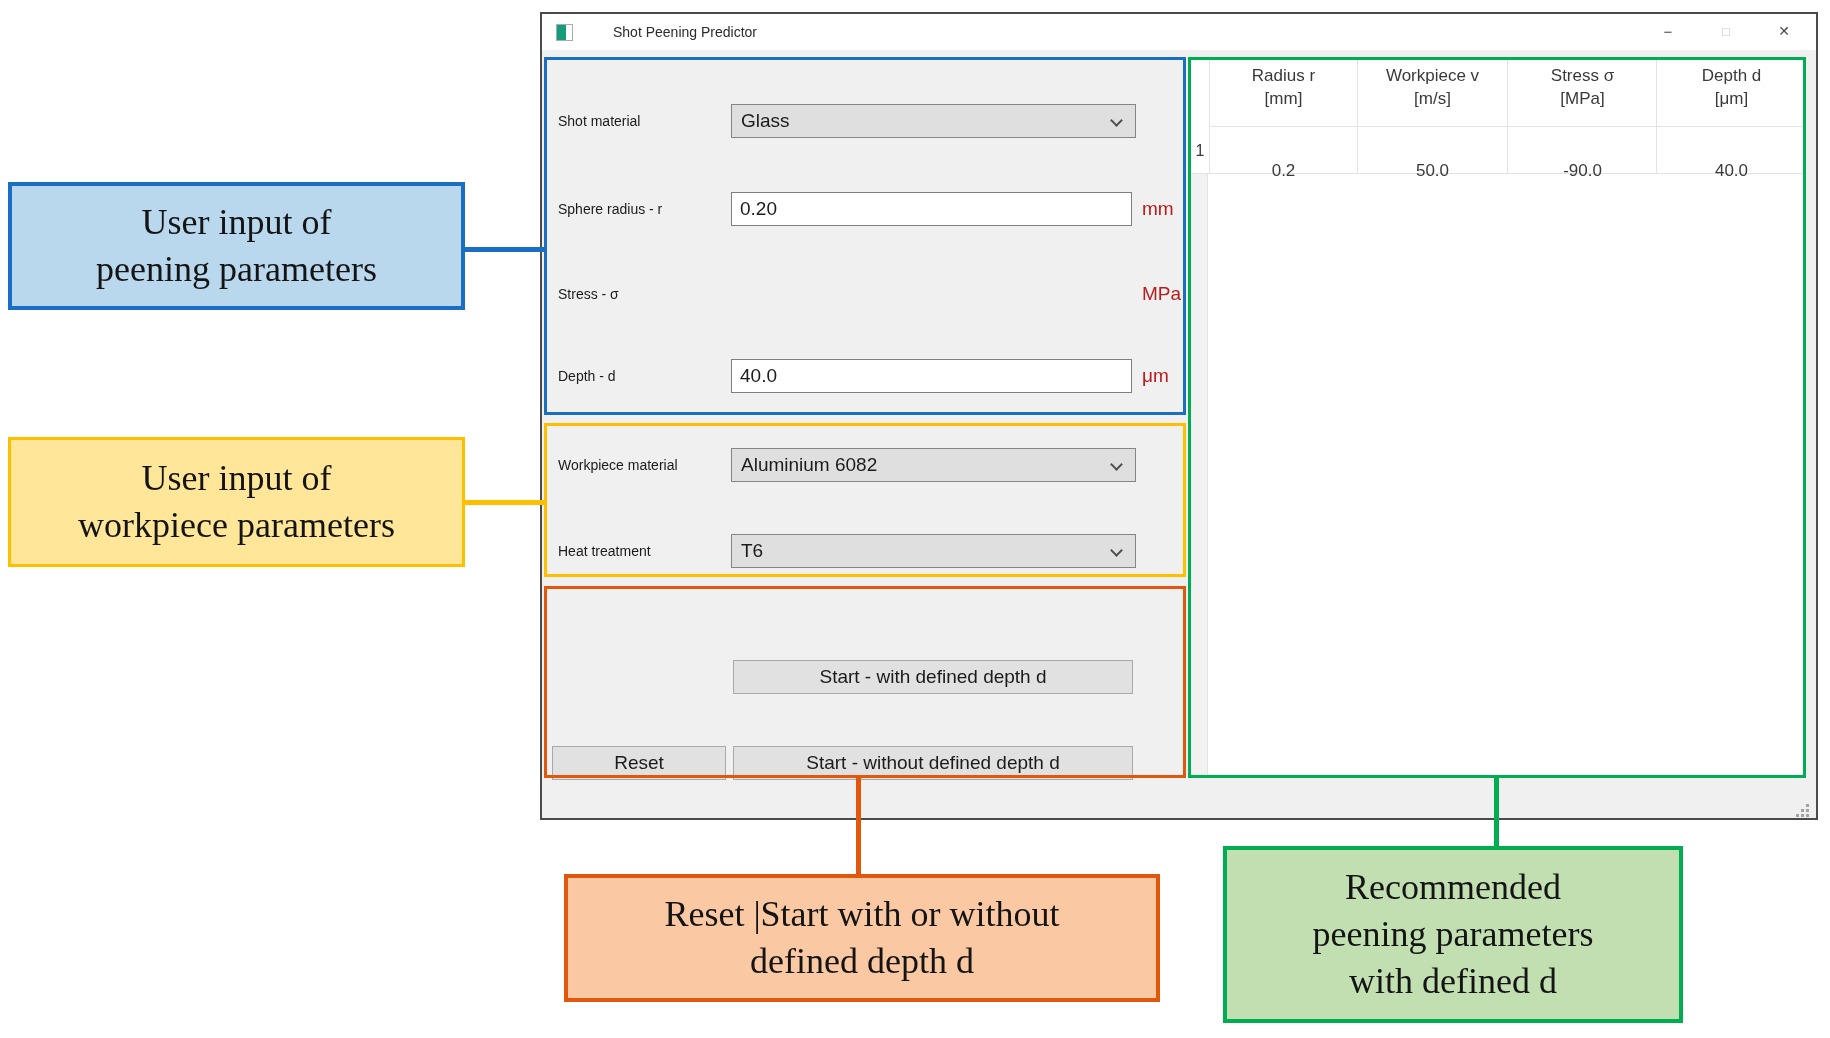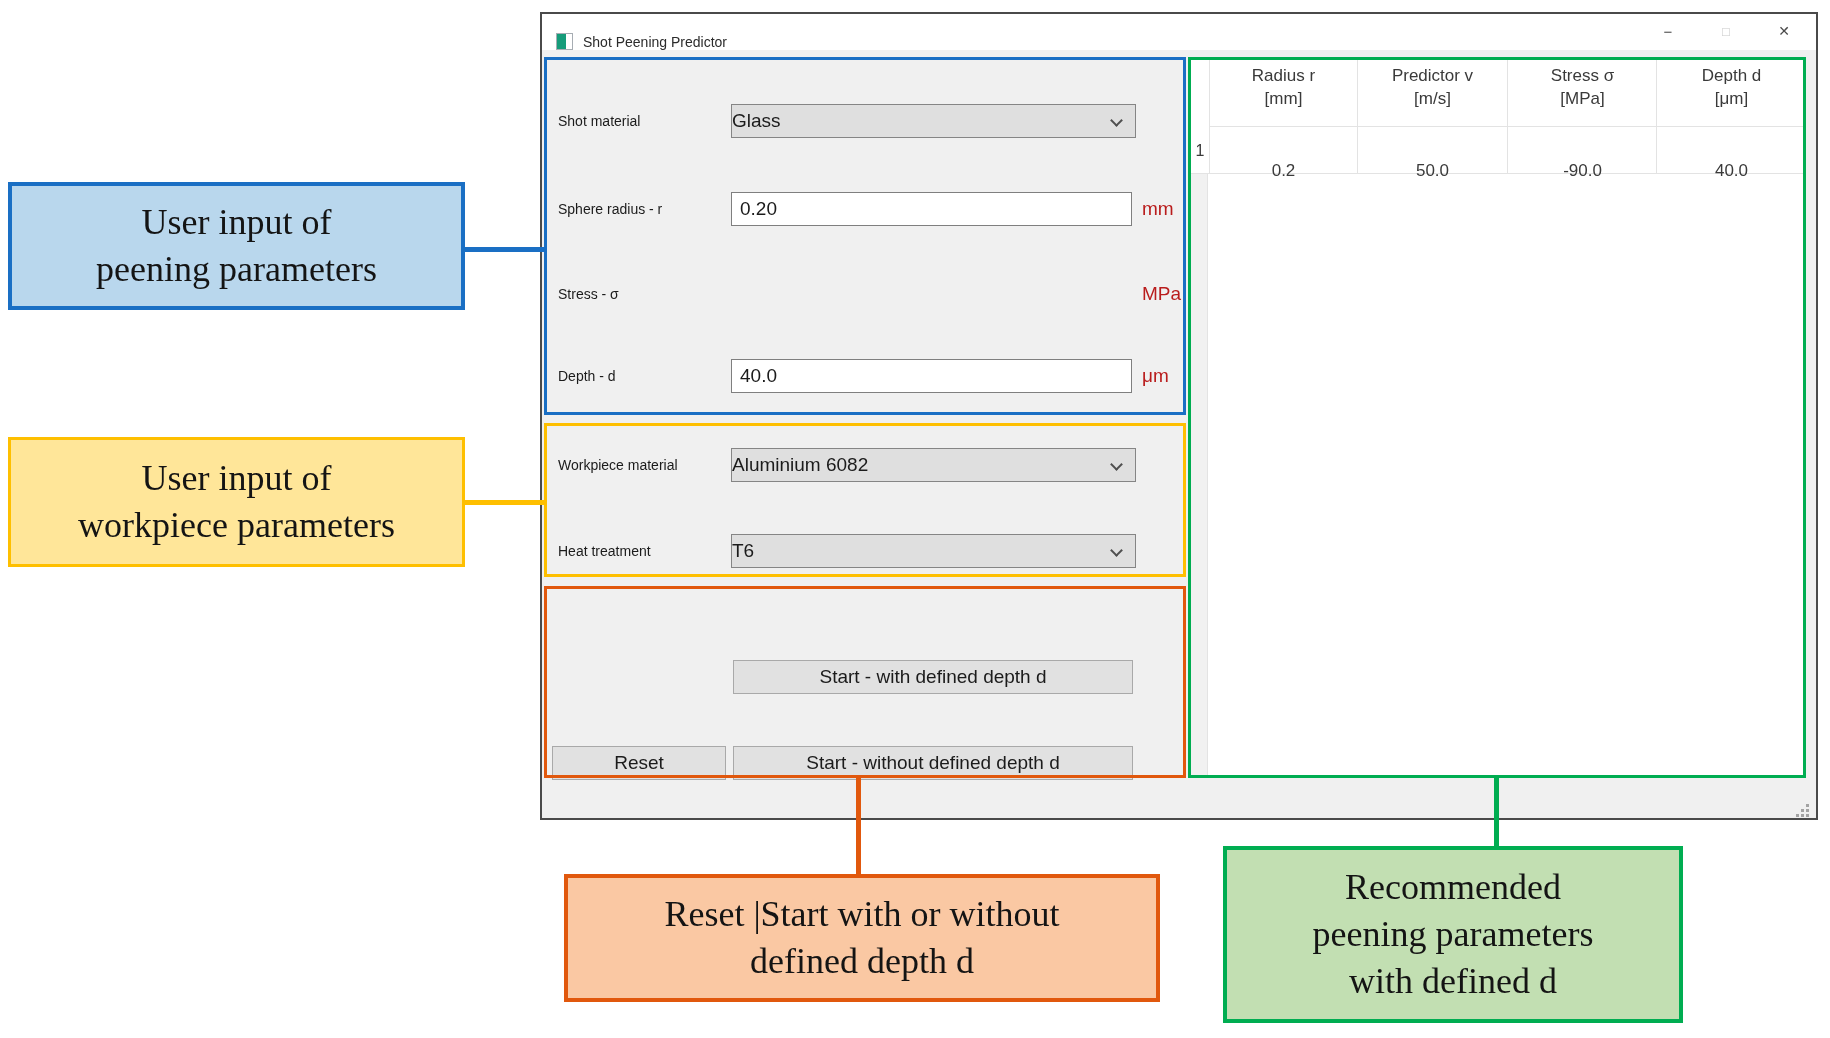--- a/index.html
+++ b/index.html
@@ -10,36 +10,36 @@
   }
   *{margin:0;padding:0;box-sizing:border-box;}
   html,body{background:#ffffff;}
   body{font-family:"Liberation Sans","DejaVu Sans",sans-serif;}
   .canvas{position:relative;width:1830px;height:1038px;background:#ffffff;overflow:hidden;}
 
   
   .window{position:absolute;left:540px;top:12px;width:1278px;height:808px;
           background:#f0f0f0;border:2px solid #4a4a4a;}
   .titlebar{position:absolute;left:0;top:0;right:0;height:36px;background:#ffffff;
-            display:flex;align-items:flex-end;}
+            display:flex;align-items:center;gap:30px;}
   .app-icon{width:17px;height:17px;margin-left:14px;border:1px solid #a7adb3;
             background:linear-gradient(90deg,#169c7a 0 62%,#ffffff 62%);}
   .win-title{margin-left:10px;font-size:14px;color:#2b2b2b;}
   .win-controls{position:absolute;right:3px;top:0;height:34px;display:flex;}
   .wc{width:58px;height:34px;display:flex;align-items:center;justify-content:center;
       font-size:15px;color:#4a4a4a;}
   .wc.max{color:#c9c9c9;font-size:13px;}
   .wc.close{font-size:14px;}
 
   
   .flabel{position:absolute;left:558px;height:34px;line-height:34px;font-size:14px;
           color:#1b1b1b;white-space:nowrap;}
   .combo{position:absolute;left:731px;width:405px;height:34px;background:#dfdfdf;
          border:1px solid #858585;display:flex;align-items:center;}
-  .combo-text{font-size:19px;color:#1b1b1b;white-space:nowrap;overflow:hidden;}
+  .combo-text{padding-left:9px;font-size:19px;color:#1b1b1b;white-space:nowrap;overflow:hidden;}
   .chev{position:absolute;right:14px;top:11px;width:9px;height:9px;
         border-right:2px solid #4f4f4f;border-bottom:2px solid #4f4f4f;transform:rotate(45deg);}
   .tinput{position:absolute;left:731px;width:401px;height:34px;background:#ffffff;
           border:1px solid #7f7f7f;font-size:19px;color:#1b1b1b;padding:0 0 0 8px;
           font-family:"Liberation Sans","DejaVu Sans",sans-serif;outline:none;}
   .unit{position:absolute;left:1142px;height:34px;line-height:34px;font-size:19px;color:#b91c1c;}
   .btn{position:absolute;height:34px;background:#e1e1e1;border:1px solid #a9a9a9;
        display:flex;align-items:center;justify-content:center;font-size:19px;color:#1b1b1b;margin-top:40px;}
 
   
@@ -102,21 +102,21 @@
   <div class="vline" style="left:1656px;top:60px;height:113px"></div>
   <div class="hline" style="left:1209px;top:126px;width:594px"></div>
   <div class="hline" style="left:1191px;top:173px;width:612px"></div>
   <div class="gutter"></div>
 
   <div class="thc" style="left:1209px">
     <div>Radius r</div>
     <div>[mm]</div>
   </div>
   <div class="thc" style="left:1358px">
-    <div>Predictor v</div>
+    <div>Workpiece v</div>
     <div>[m/s]</div>
   </div>
   <div class="thc" style="left:1508px">
     <div>Stress σ</div>
     <div>[MPa]</div>
   </div>
   <div class="thc" style="left:1657px">
     <div>Depth d</div>
     <div>[μm]</div>
   </div>

